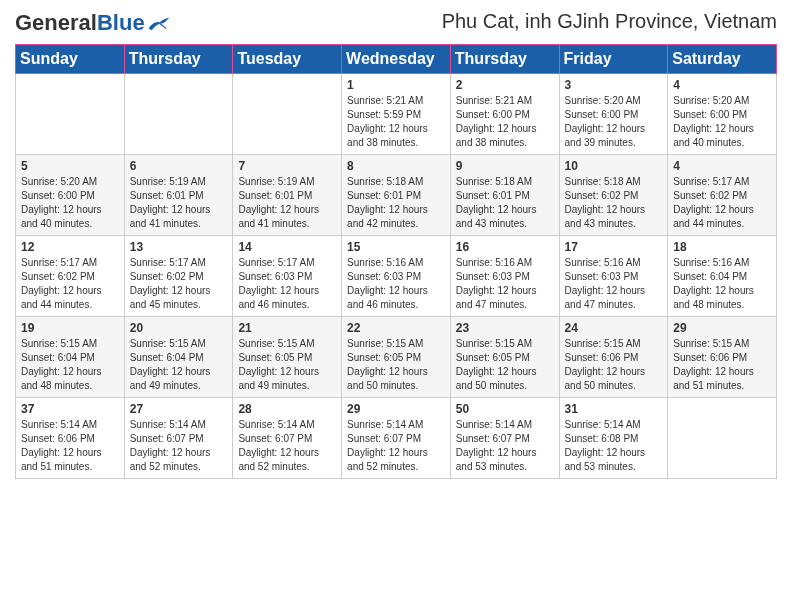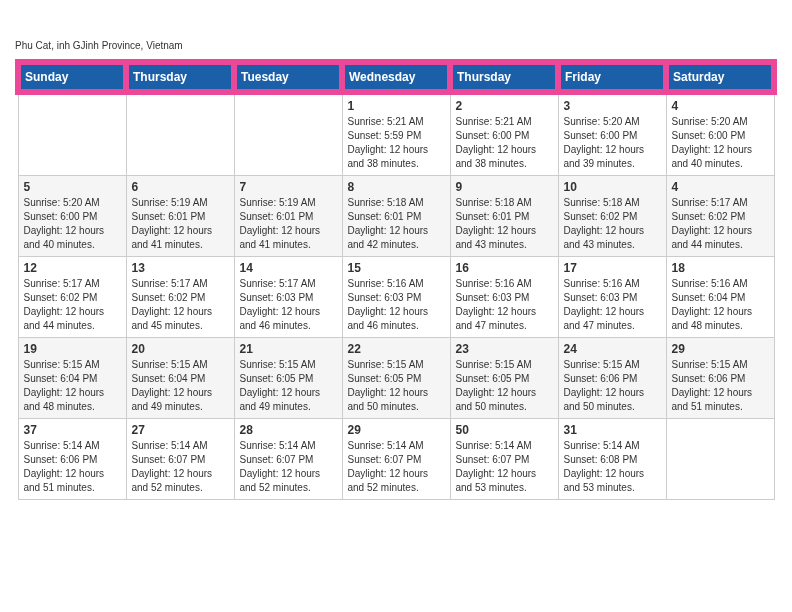--- a/index.html
+++ b/index.html
@@ -38,36 +38,35 @@
     .title-block {
       text-align: right;
     }
     .month-year {
       font-size: 38px;
       font-weight: bold;
       color: #333;
       line-height: 1.1;
     }
     .location {
-      font-size: 10px;
-      color: #333;
-      margin-top: 30px;
+      font-size: 20px;
+      color: #333;
     }
     .calendar {
       width: 100%;
       border-collapse: collapse;
     }
     .calendar th {
       background: #1a5fa8;
       color: #fff;
-      font-size: 12px;
+      font-size: 16px;
       font-weight: bold;
       padding: 5px 4px;
       text-align: left;
-      border: 6px solid #ec4899;
+      border: 1px solid #ec4899;
     }
     .calendar td {
       border: 1px solid #ccc;
       vertical-align: top;
       padding: 4px 5px;
       width: calc(100% / 7);
       min-height: 75px;
       font-size: 10.5px;
       color: #333;
       background: #fff;
@@ -87,20 +86,30 @@
       color: #333;
     }
     .empty-cell {
       background: #f9f9f9;
     }
   </style>
 </head>
 <body>
 
 <div class="header">
+  <div class="logo">
+    <div class="logo-text">
+      <span class="logo-general">General</span>
+      <span class="logo-blue">Blue</span>
+      <svg class="logo-bird" viewBox="0 0 30 22" fill="none">
+        <path d="M2 18 Q8 8 16 10 Q20 6 28 4 Q22 12 16 12 Q10 14 6 20Z" fill="#1a5fa8"></path>
+        <path d="M16 12 Q20 14 24 18" stroke="#1a5fa8" stroke-width="1.5" fill="none"></path>
+      </svg>
+    </div>
+  </div>
   <div class="title-block">
     <div class="location">Phu Cat, inh GJinh Province, Vietnam</div>
   </div>
 </div>
 
 <table class="calendar">
   <thead>
     <tr>
     <th>Sunday</th>
         <th>Thursday</th>

